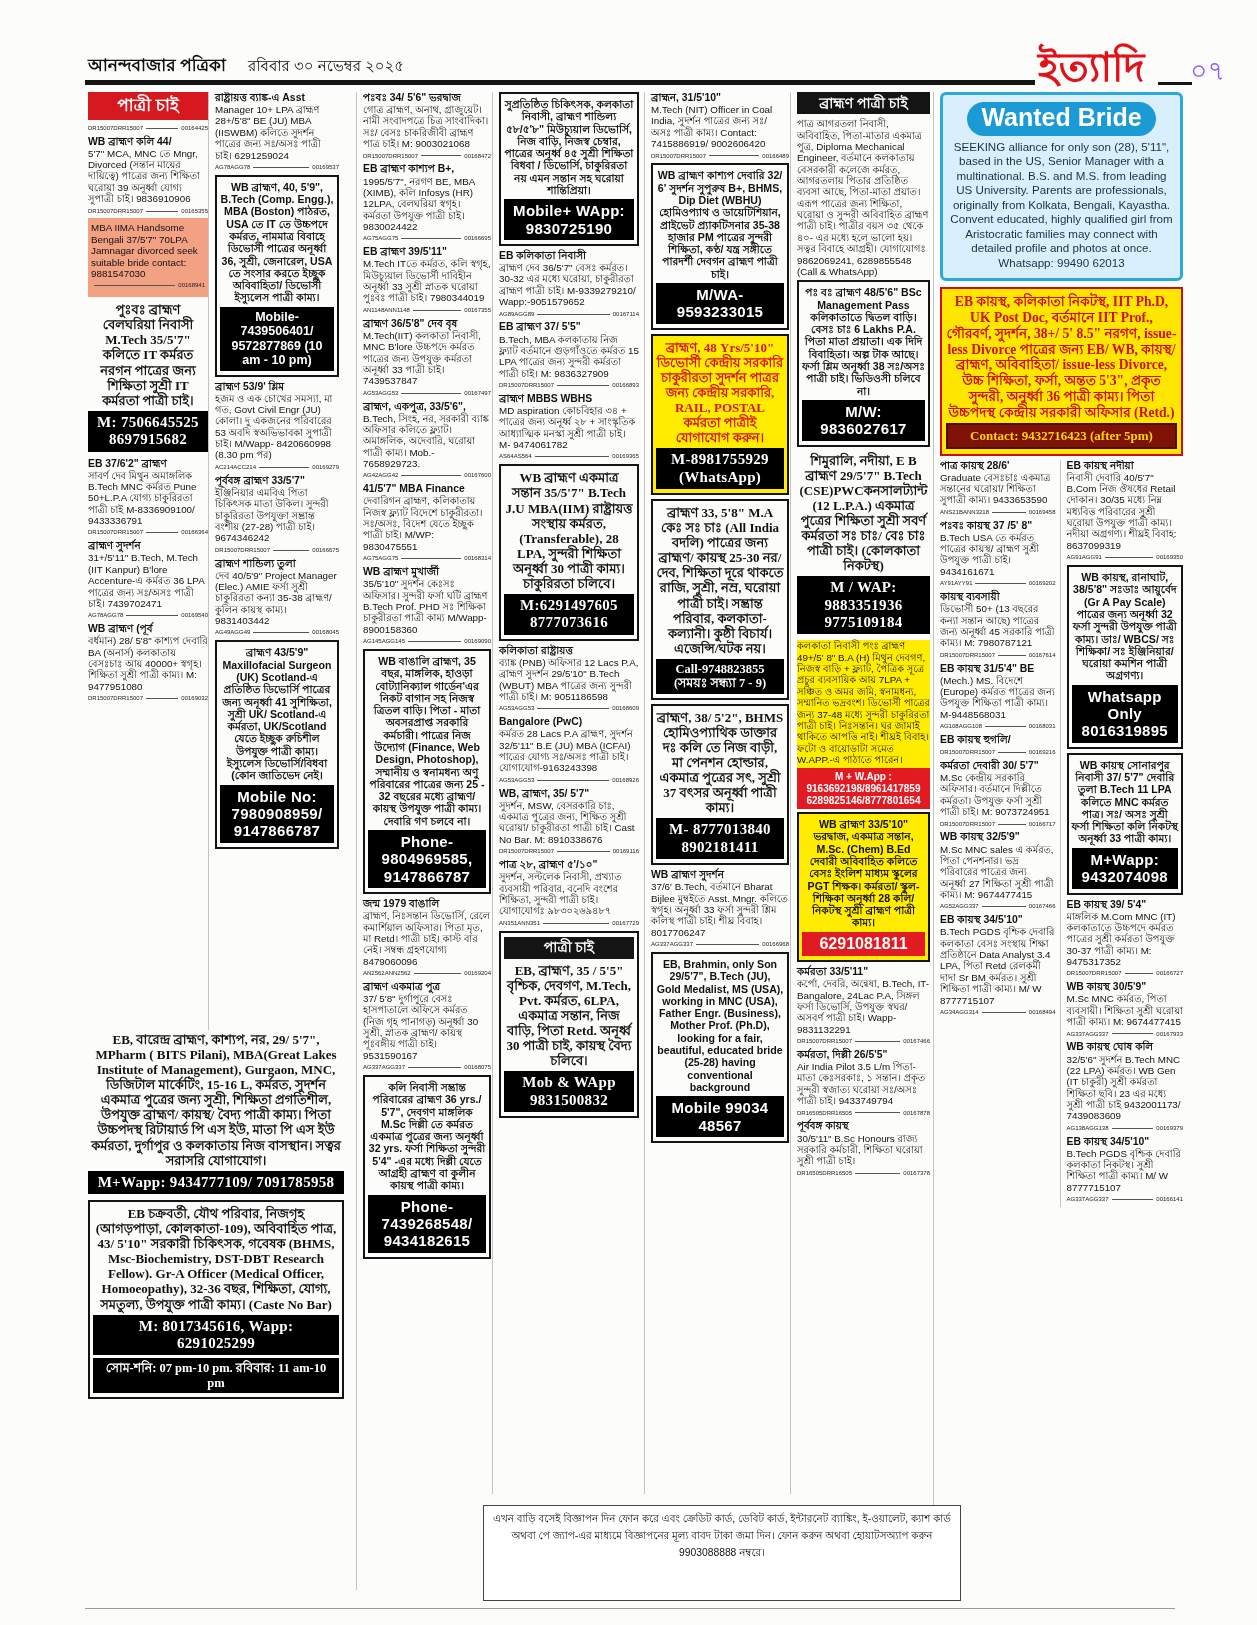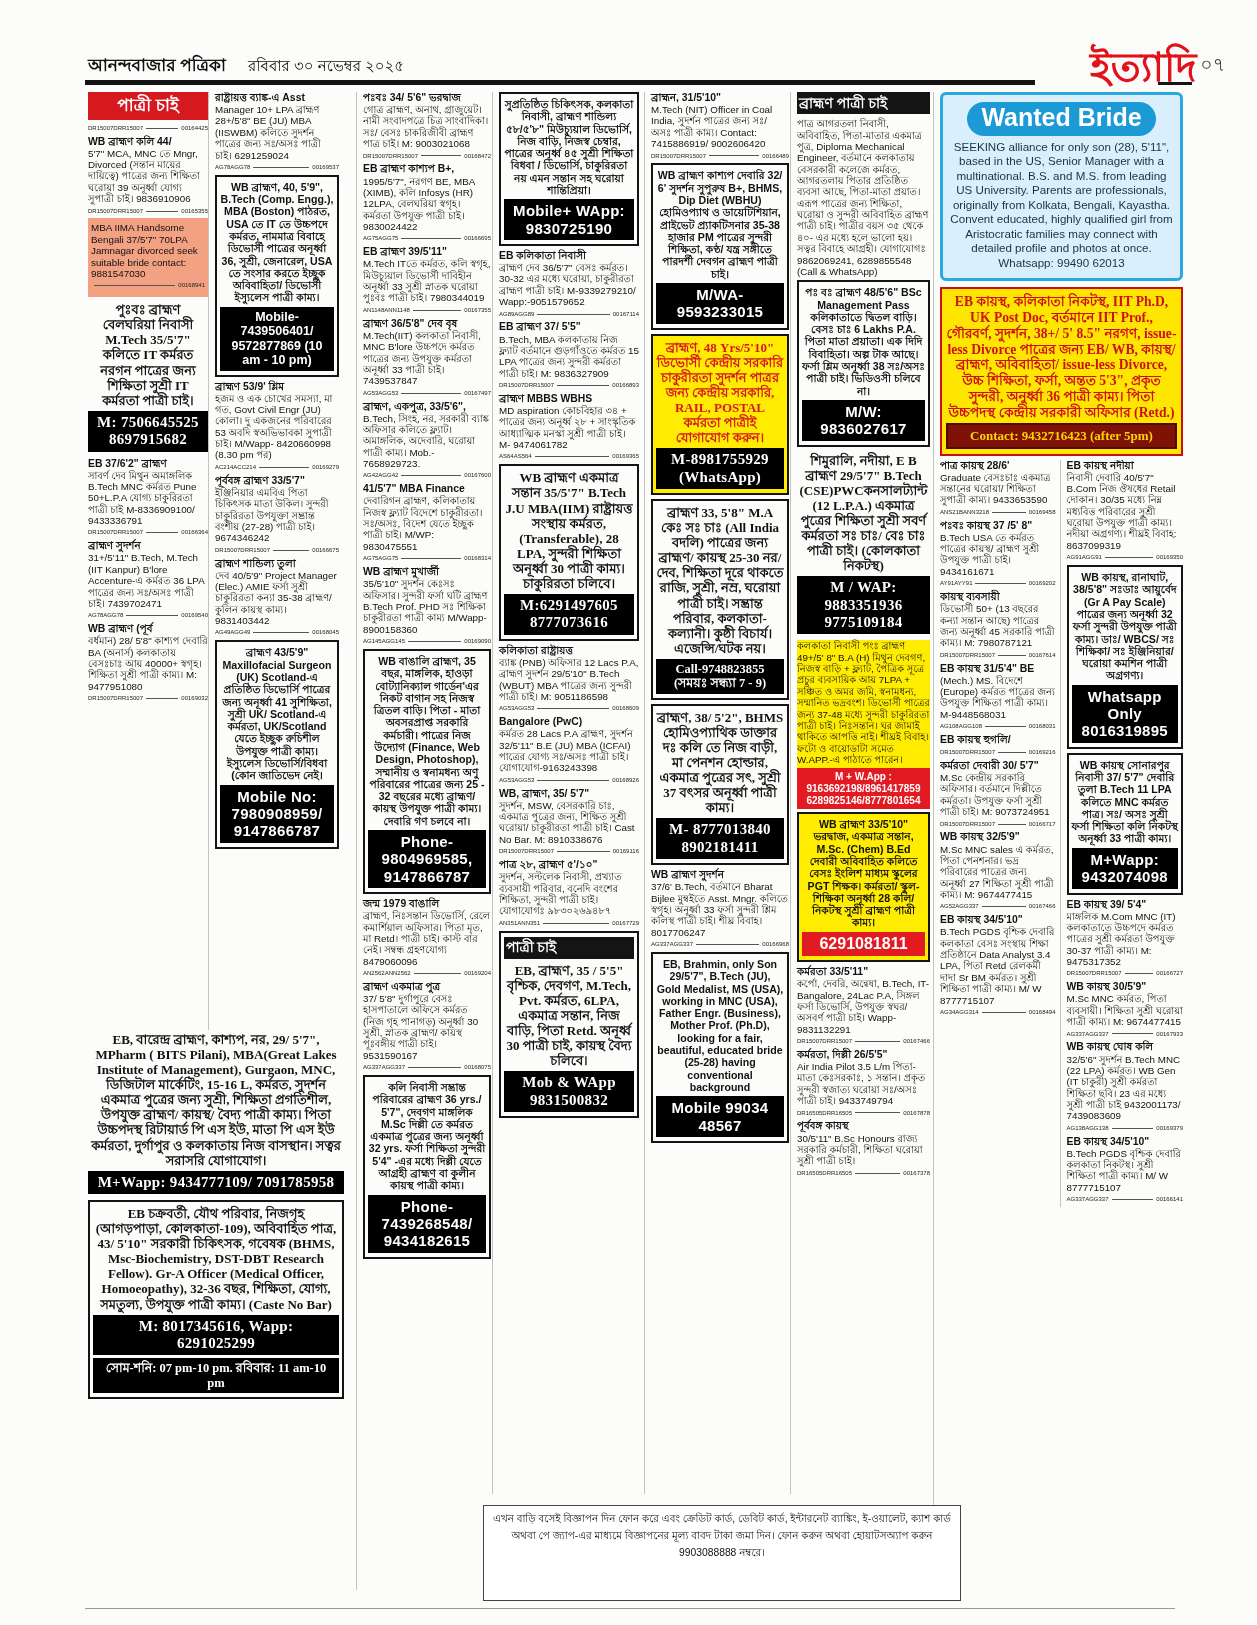--- a/index.html
+++ b/index.html
@@ -1,28 +1,28 @@
 <!DOCTYPE html>
 <html><head>
 <meta charset="utf-8">
 <style>
   html,body{margin:0;padding:0;background:#e8e8e4}
   #page{position:relative;width:1257px;height:1625px;background:#fcfcfa;font-family:"Liberation Sans",sans-serif;color:#111;overflow:hidden;margin:0 auto}
   .mast-paper{position:absolute;left:88px;top:52px;font-size:17px;font-weight:bold}
   .mast-date{position:absolute;left:248px;top:54px;font-size:15px}
   .mast-rule{position:absolute;left:85px;top:80px;width:950px;height:5px;background:#141414}
   .mast-rule2{position:absolute;left:1158px;top:82px;width:34px;height:3px;background:#141414}
-  .mast-section{position:absolute;left:1090px;top:36px;font-size:40px;font-weight:bold;color:#e0131b;font-family:Liberation Serif, serif}
-  .mast-page{position:absolute;right:32px;top:50px;font-size:19px;color:#404040}
+  .mast-section{position:absolute;left:1038px;top:36px;font-size:40px;font-weight:bold;color:#e0131b;font-family:Liberation Serif, serif}
+  .mast-page{position:absolute;right:32px;top:50px;font-size:27px;color:#8b5cf6}
   .col{position:absolute;top:92px;overflow:hidden;line-height:1.16}
   .vrule{border-left:1px solid #c4c4be;padding-left:6px}
   .blk{font-size:9.8px;margin-bottom:3px;text-align:left}
   .blk .head{font-weight:bold;font-size:10.4px;display:block}
   .banner-red{background:#d6181f;color:#fff;text-align:center;font-weight:bold;font-size:17px;padding:4px 2px;margin-bottom:5px}
-  .banner-blk{background:#141414;color:#fff;text-align:left;font-weight:bold;font-size:14px;padding:3px 2px;margin-bottom:4px}
+  .banner-blk{background:#141414;color:#fff;text-align:center;font-weight:bold;font-size:14px;padding:3px 2px;margin-bottom:4px}
   .box{border:2px solid #141414;padding:4px 3px;text-align:center;font-weight:bold;font-size:10.6px;margin-bottom:4px}
   .box.nb{border:none;padding:2px 0}
   .serif{font-family:"Liberation Serif",serif;font-size:13px}
   .bg-salmon{background:#f2a183;padding:4px 3px}
   .bg-yellow{background:#ffec00}
   .rt{color:#d6181f}
   .contact{background:#000;color:#fff;text-align:center;font-weight:bold;font-size:12.5px;padding:3px 9px;margin-top:3px}
   .contact.big{font-size:15px;letter-spacing:.3px}
   .contact.red{background:#e21b22;color:#fff;font-size:10px}
   .contact.redbig{background:#e21b22;color:#fff;font-size:16px}

